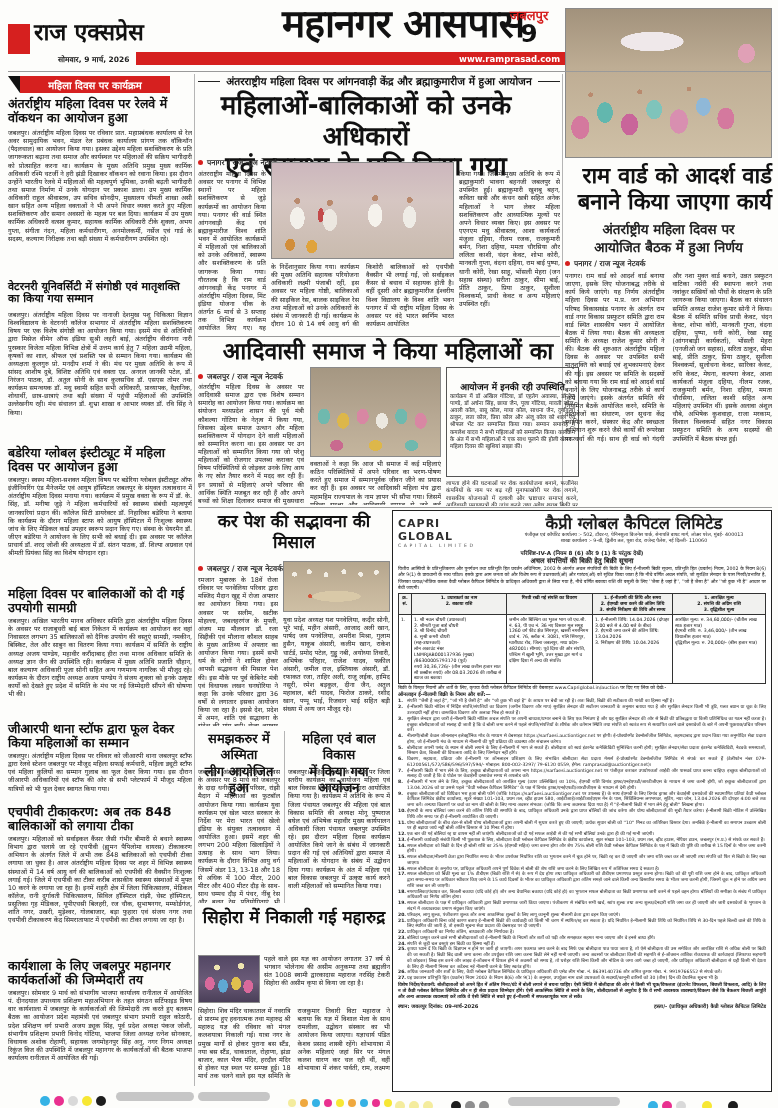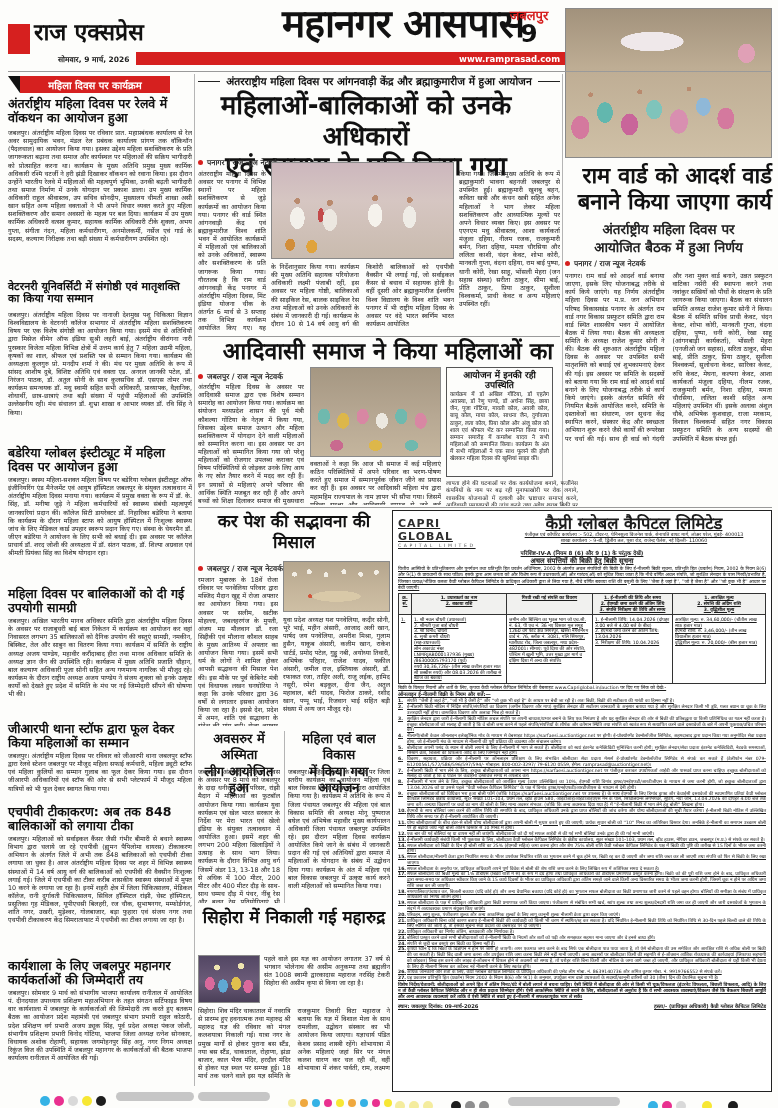--- a/index.html
+++ b/index.html
@@ -166,40 +166,40 @@
 <div class="rule-h" style="left:198px;top:336px;width:362px;"></div>
 
 <div class="abs hd" style="left:198px;top:339px;width:380px;font-size:23px;text-align:center;">आदिवासी समाज ने किया महिलाओं का सम्मान</div>
 <div class="abs byline" style="left:198px;top:371px;">
   <span class="dot"></span>
   <span>जबलपुर / राज न्यूज नेटवर्क</span>
 </div>
 <div class="abs body-txt" style="left:198px;top:383px;width:106px;height:122px;">अंतर्राष्ट्रीय महिला दिवस के अवसर पर आदिवासी समाज द्वारा एक विशेष सम्मान समारोह का आयोजन किया गया। कार्यक्रम का संयोजन मध्यप्रदेश शासन की पूर्व मंत्री कौशल्या गोंटिया के नेतृत्व में किया गया, जिसका उद्देश्य समाज उत्थान और महिला सशक्तिकरण में योगदान देने वाली महिलाओं को सम्मानित करना था। इस अवसर पर उन महिलाओं को सम्मानित किया गया जो परेशु महिलाओं को रोजगार उपलब्ध कराकर एवं विषम परिस्थितियों से जोड़कर उनके लिए आय के नए स्रोत तैयार करने में मदद कर रही हैं। इन प्रयासों से महिलाएं अपने परिवार की आर्थिक स्थिति मजबूत कर रही हैं और अपने बच्चों को शिक्षा दिलाकर समाज की मुख्यधारा से जोड़ने का कार्य कर रही हैं। कार्यक्रम में</div>
 <div class="photo photo-tribal" style="left:310px;top:367px;width:131px;height:90px;"></div>
 <div class="abs body-txt" style="left:310px;top:460px;width:131px;height:45px;">वक्ताओं ने कहा कि आज भी समाज में कई महिलाएं कठिन परिस्थितियों में अपने परिवार का भरण-पोषण करते हुए समाज में सम्मानपूर्वक जीवन जीने का प्रयास कर रही हैं। इस अवसर पर आदिवासी महिला मंच द्वारा महामहिम राज्यपाल के नाम ज्ञापन भी सौंपा गया। जिसमें महिला सुरक्षा और आदिवासी समाज से जुड़े कई महत्वपूर्ण मुद्दे उठाए गए। ज्ञापन में प्रमुख रूप से आदिवासी बस्तियों से महिलाओं और बच्चियों के</div>
-<div class="abs" style="left:446px;top:367px;width:107px;height:110px;border:1px solid #555;box-sizing:border-box;padding:2px 3px;overflow:hidden;">
+<div class="abs" style="left:446px;top:367px;width:133px;height:110px;border:1px solid #555;box-sizing:border-box;padding:14px 3px;overflow:hidden;">
   <div class="hd" style="font-size:9px;text-align:center;margin-bottom:1px;">आयोजन में इनकी रही उपस्थिति</div>
   <div class="body-txt" style="font-size:5.6px;">कार्यक्रम में डॉ अखिल गोंटिया, डॉ एहतेग अवास्या, डॉ रेणु पाण्डे, डॉ अर्चना सिंह, छाया जैन, पूजा गोंटिया, मावती कोल, अवली कोल, बाबू कोल, माया कोल, साधना जैन, दुर्गावत्या ठाकुर, लता कोल, प्रिया कोल और अंजू कोल को शाल एवं श्रीफल भेंट कर सम्मानित किया गया। सम्मान समारोह में कमलेश यादव ने सभी महिलाओं को सम्मानित किया। कार्यक्रम के अंत में सभी महिलाओं ने एक साथ फूलने की होली खेलकर महिला दिवस की खुशियां साझा कीं।</div>
 </div>
 <div class="abs body-txt" style="left:446px;top:480px;width:132px;height:26px;font-size:5.8px;">लापता होने की घटनाओं पर रोक कार्ययोजना बनाने, फर्जीनेस कंपनियों के नाम पर बढ़ रही मुनाफाखोरी पर रोक लगाने, शासकीय योजनाओं में दलाली और भ्रष्टाचार समाप्त करने, आदिवासी प्रमाणपत्रों की जांच करने तथा अवैध शराब बिक्री पर प्रतिबंध लगाने की मांग की गई।</div>
 <div class="rule-h" style="left:198px;top:507px;width:574px;"></div>
 
 <div class="abs hd" style="left:198px;top:511px;width:192px;font-size:17px;text-align:center;line-height:1.22;">
   <div>कर पेश की सद्भावना की मिसाल</div>
 </div>
 <div class="abs byline" style="left:198px;top:563px;">
   <span class="dot"></span>
   <span>जबलपुर / राज न्यूज नेटवर्क</span>
 </div>
 <div class="photo photo-iftar" style="left:283px;top:561px;width:107px;height:51px;"></div>
 <div class="abs body-txt" style="left:198px;top:576px;width:80px;height:150px;">रमजान मुबारक के 18वें रोजा रविवार पर पनवेलिया परिवार द्वारा मस्जिद मैदान खुद्द में रोजा अफ्तार का आयोजन किया गया। इस अवसर पर सलीम, खटीक मोहल्ला, जबलहरगंज के मुफ्ती, अंजय मग्र मौलवान डॉ. रजा सिद्दीकी एवं मौलाना कौशल साहब के मुख्य आतिथ्य में अफ्तार का आयोजन किया गया। इसमें सभी धर्म के लोगों ने शामिल होकर आपसी सद्भावना की मिसाल पेश की। इस मौके पर पूर्व केबिनेट मंत्री एवं विधायक लखन घनघोरिया ने कहा कि उनके परिवार द्वारा 36 वर्षों से लगातार इसका आयोजन किया जा रहा है। इससे देश, प्रदेश में अमन, शांति एवं सद्भावना के संदेश की मांग बढ़ी। रोजा अफ्तार में दिनेश परिवार कांग्रेस अध्यक्ष सौरभ शर्मा, मध्य</div>
 <div class="abs body-txt" style="left:283px;top:616px;width:107px;height:110px;">युवा प्रदेश अध्यक्ष यश पनवेलिया, कदीर सोनी, भूरे भाई, महीन अंसारी, आजाद अली खान, पार्षद जय पनवेलिया, अमरीश मिश्रा, गुलाम हुसैन, याकूब अंसारी, कलीम खान, राकेश चार्टर्ड, प्रमोद पटेल, गुड्डू नबी, अयोध्या तिवारी, अभिषेक परिहार, राजेश यादव, फकील अंसारी, जमील राज, इस्तियाक अंसारी, डॉ. रफाकत रजा, ताहिर अली, राजू लईक, हामिद नसूरी, रमेश बड़कुल, दीना जैन, अतुल महावाल, बंटी यादव, फिरोज ठाकरे, रशीद खान, पप्पू भाई, रिजवान भाई सहित बड़ी संख्या में अन्य जन मौजूद रहे।</div>
 
 <div class="abs hd" style="left:198px;top:731px;width:82px;font-size:13px;text-align:center;line-height:1.25;">
-  <div>अवसरुर में अस्मिता</div>
+  <div>समझकरुर में अस्मिता</div>
   <div>लीग आयोजित हुआ</div>
 </div>
 <div class="abs body-txt" style="left:198px;top:768px;width:82px;height:135px;">जबलपुर। अंतर्राष्ट्रीय महिला दिवस के अवसर पर 8 मार्च को जबलपुर के दादा धनीराम खेल परिसर, रांझी मैदान में महिलाओं का फुटबॉल आयोजन किया गया। कार्यक्रम युवा कार्यक्रम एवं खेल भारत सरकार के निर्देश पर मेरा भारत एवं खेलो इंडिया के संयुक्त तत्वावधान में आयोजित हुआ। इसमें शहर की लगभग 200 महिला खिलाड़ियों ने उत्साह के साथ भाग लिया। कार्यक्रम के दौरान विभिन्न आयु वर्ग जिसमें अंडर 13, 13-18 और 18 से अधिक में 100 मीटर, 200 मीटर और 400 मीटर दौड़ के साथ-साथ चम्मच दौड़ में पंचर, नींबू रेस और बलून रेस प्रतियोगिताएं भी कराई गईं, विजेताओं को पुरस्कार देकर सम्मानित किया गया।</div>
 <div class="abs hd" style="left:288px;top:731px;width:102px;font-size:13px;text-align:center;line-height:1.25;">
   <div>महिला एवं बाल विकास</div>
   <div>में किया गया आयोजन</div>
 </div>
 <div class="abs body-txt" style="left:288px;top:768px;width:102px;height:135px;">जबलपुर। महिला दिवस के अवसर पर जिला स्तरीय कार्यक्रम का आयोजन महिला एवं बाल विकास विभाग जबलपुर द्वारा आयोजित किया गया है। कार्यक्रम में अतिथि के रूप में जिला पंचायत जबलपुर की महिला एवं बाल विकास समिति की अध्यक्ष मोनू पुष्पराज बघेल एवं अभिषेक महावीर मुख्य कार्यपालन अधिकारी जिला पंचायत जबलपुर उपस्थित रहे। इस दौरान महिला दिवस कार्यक्रम आयोजित किये जाने के संबंध में जानकारी प्रदान की गई एवं अतिथियों द्वारा समाज में महिलाओं के योगदान के संबंध में उद्बोधन दिया गया। कार्यक्रम के अंत में महिला एवं बाल विकास जबलपुर में उत्कृष्ट कार्य करने वाली महिलाओं को सम्मानित किया गया।</div>
 
 <div class="abs hd" style="left:198px;top:907px;width:192px;font-size:17px;text-align:center;line-height:1.22;">
@@ -221,21 +221,21 @@
 <div class="abs hd" style="left:565px;top:221px;width:207px;font-size:13.5px;font-weight:bold;text-align:center;line-height:1.3;color:#222;">
   <div>अंतर्राष्ट्रीय महिला दिवस पर</div>
   <div>आयोजित बैठक में हुआ निर्णय</div>
 </div>
 <div class="abs byline" style="left:565px;top:258px;">
   <span class="dot"></span>
   <span>पनागर / राज न्यूज नेटवर्क</span>
 </div>
 <div class="abs body-txt" style="left:565px;top:272px;width:207px;height:232px;column-count:2;column-gap:8px;">पनागर। राम वार्ड को आदर्श वार्ड बनाया जाएगा, इसके लिए योजनाबद्ध तरीके से कार्य किये जाएंगे। यह निर्णय अंतर्राष्ट्रीय महिला दिवस पर म.प्र. जन अभियान परिषद विकासखंड पनागर के अंतर्गत राम वार्ड नगर विकास प्रस्फुटन समिति द्वारा राम वार्ड स्थित शासकीय भवन में आयोजित बैठक में लिया गया। बैठक की अध्यक्षता समिति के अध्यक्ष राजेश कुमार सोनी ने की। बैठक की शुरुआत अंतर्राष्ट्रीय महिला दिवस के अवसर पर उपस्थित सभी मातृशक्ति को बधाई एवं शुभकामनाएं देकर की गई। इस अवसर पर समिति के सदस्यों को बताया गया कि राम वार्ड को आदर्श वार्ड बनाने के लिए योजनाबद्ध तरीके से कार्य किये जाएंगे। इसके अंतर्गत समिति की नियमित बैठकें आयोजित करने, समिति के दस्तावेजों का संधारण, जन सूचना केंद्र स्थापित करने, संस्कार केंद्र और स्वच्छता अभियान शुरू करने जैसे कार्यों की रूपरेखा पर चर्चा की गई। साथ ही वार्ड को गंदगी और नशा मुक्त वार्ड बनाने, उन्नत प्रस्फुटन वाटिका नर्सरी की स्थापना करने तथा नवांकुर सखियों को पौधों के संरक्षण के प्रति जागरूक किया जाएगा। बैठक का संचालन समिति अध्यक्ष राजेश कुमार सोनी ने किया। बैठक में समिति सचिव प्राची केवट, चंदन केवट, शोभा कोरी, मानवती गुप्ता, वंदना दहिया, पुष्पा, धनी कोरी, रेखा साहू (आंगनबाड़ी कार्यकर्ता), भोंसली मेहरा (एनजीओ जन सहास), सरिता ठाकुर, सीमा बाई, प्रीति ठाकुर, प्रिया ठाकुर, सुशीला विश्वकर्मा, सुलोचना केवट, सारिका केवट, रुचि केवट, मेघना, कल्पना केवट, आशा कार्यकर्ता मंजुला दहिया, नीलम रजक, राजकुमारी बर्मन, निशा दहिया, ममता चौरसिया, ललिता काशी सहित अन्य महिलाएं उपस्थित थीं। इसके अलावा अंशुल चौबे, अभिषेक कुशवाहा, राजा मरकाम, विशाल विश्वकर्मा सहित नगर विकास प्रस्फुटन समिति के अन्य सदस्यों की उपस्थिति में बैठक संपन्न हुई।</div>
 
-<div class="abs ad-box" style="left:392px;top:510px;width:380px;height:582px;text-decoration:underline;">
+<div class="abs ad-box" style="left:392px;top:510px;width:380px;height:582px;">
   <div style="display:flex;align-items:flex-start;gap:8px;">
     <div style="width:96px;padding-top:2px;">
       <div class="ad-logo1">CAPRI GLOBAL</div>
       <div class="ad-logo2">CAPITAL LIMITED</div>
     </div>
     <div style="flex:1;">
       <div class="ad-title">कैप्री ग्लोबल कैपिटल लिमिटेड</div>
       <div class="ad-small">पंजीकृत एवं कॉर्पोरेट कार्यालय :- 502, टॉवर-ए, पेनिनसुला बिजनेस पार्क, सेनापति बापट मार्ग, लोअर परेल, मुंबई- 400013</div>
       <div class="ad-small">शाखा कार्यालय :- 9-बी, द्वितीय तल, पूसा रोड, राजेन्द्र पैलेस, नई दिल्ली- 110060</div>
     </div>

